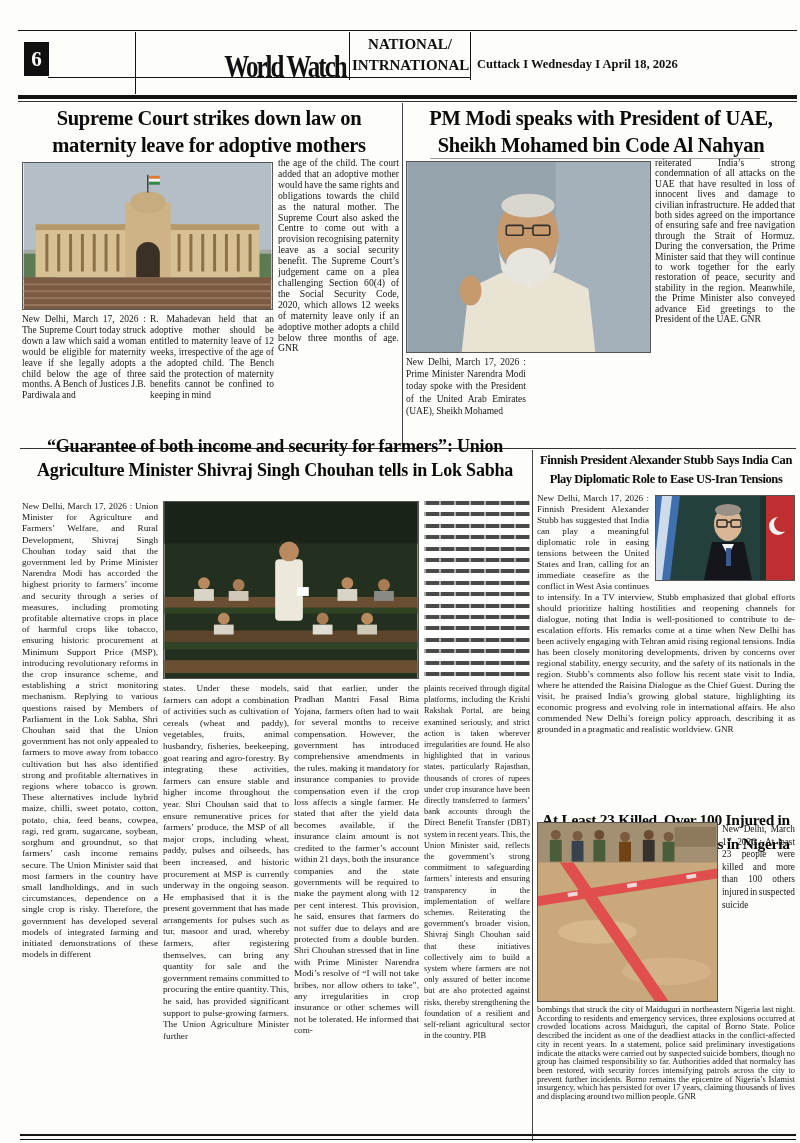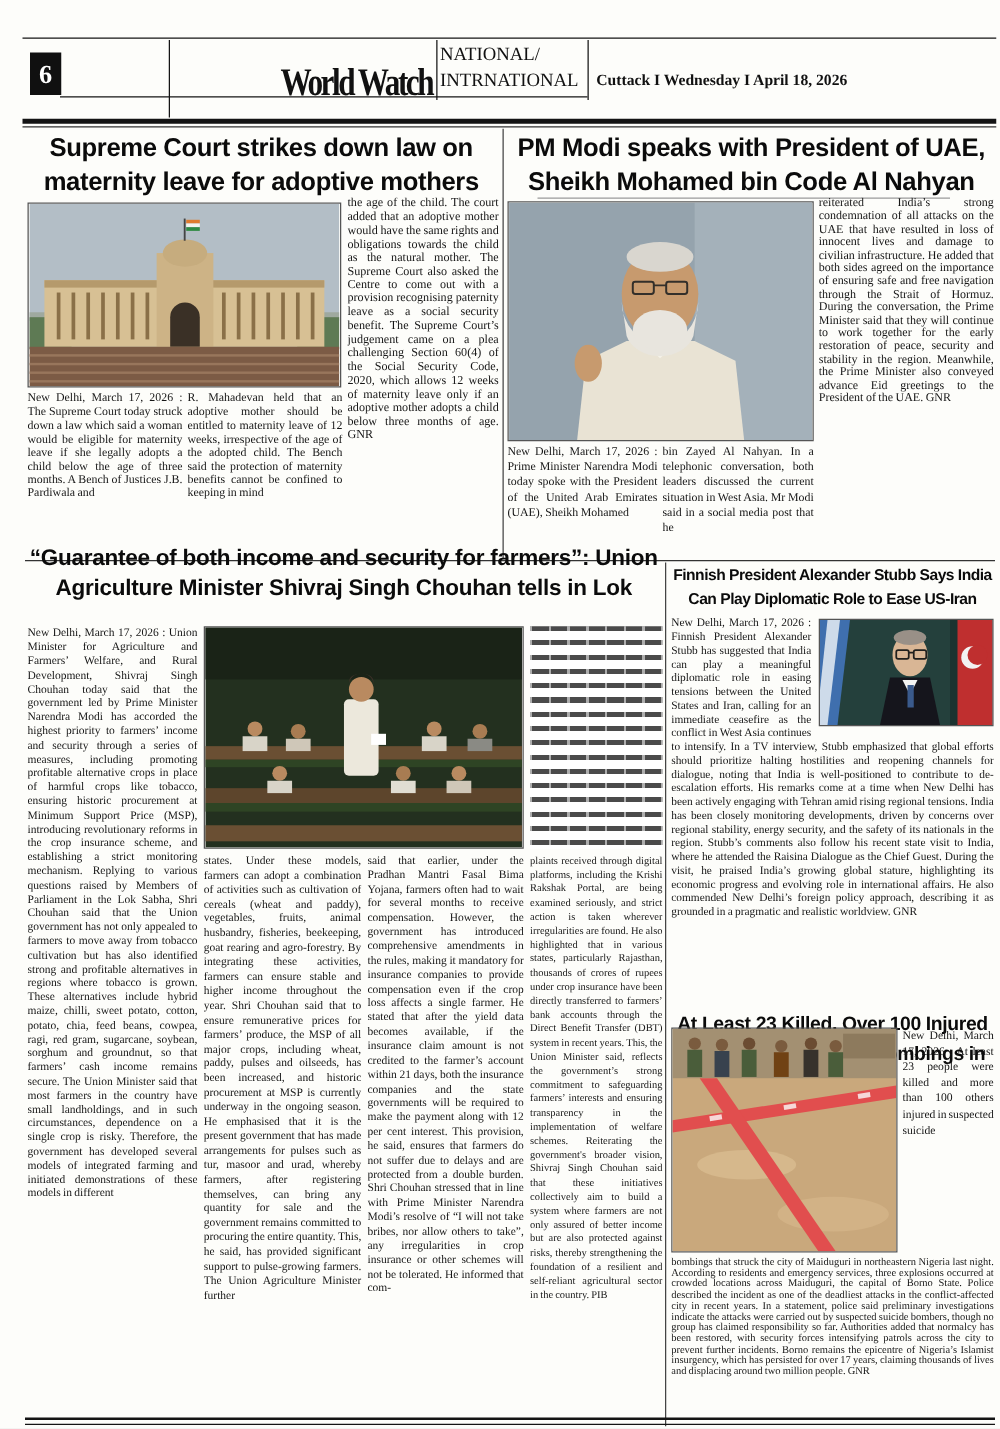--- a/index.html
+++ b/index.html
@@ -2,21 +2,21 @@
 <html><head>
 <meta charset="utf-8">
 <style>
   html,body{margin:0;padding:0;background:#e8e8e8;}
   #page{position:relative;width:800px;height:1143px;background:#fdfdfa;margin:0 auto;
         font-family:"Liberation Serif",serif;color:#111;overflow:hidden;}
   .abs{position:absolute;}
   .rule{position:absolute;background:#141414;}
   .txt{position:absolute;font-family:"Liberation Serif",serif;text-align:justify;
        color:#161616;overflow:hidden;word-spacing:-0.4px;}
-  .hl{position:absolute;font-family:Liberation Sans, sans-serif;font-weight:bold;
+  .hl{position:absolute;font-family:Liberation Serif, serif;font-weight:bold;
       text-align:center;color:#0b0b0b;overflow:hidden;}
   .photo{position:absolute;display:block;border:1px solid #555;box-sizing:border-box;}
   #stripes{position:absolute;left:424px;top:501px;width:106px;height:178px;
     background:
       repeating-linear-gradient(90deg, rgba(255,255,255,.55) 0 2px, rgba(255,255,255,0) 2px 15px),
       repeating-linear-gradient(180deg,#4a4a4a 0 4px,#ffffff 4px 11.4px);}
   #logo{font-weight:bold;font-size:25px;letter-spacing:-2px;transform:scaleY(1.25);
         transform-origin:center;white-space:nowrap;}
 </style>
 </head>
@@ -27,21 +27,21 @@
   <div class="rule" style="left:18px;top:30px;width:779px;height:1px"></div>
   <div class="abs" style="left:24px;top:42px;width:25px;height:34px;background:#101010;color:#fff;
        font-weight:bold;font-size:21px;text-align:center;line-height:34px">
     <span>6</span>
   </div>
   <div class="rule" style="left:135px;top:32px;width:1px;height:62px"></div>
   <div class="abs" style="left:222px;top:53px;width:126px;text-align:center">
     <span id="logo" style="display:inline-block">World Watch</span>
   </div>
   <div class="rule" style="left:349px;top:32px;width:1px;height:48px"></div>
-  <div class="abs" style="left:352px;top:34px;width:116px;font-weight:normal;font-size:15px;line-height:21px">
+  <div class="abs" style="left:352px;top:34px;width:116px;text-align:center;font-weight:bold;font-size:15px;line-height:21px">
     <div>NATIONAL/</div>
     <div>INTRNATIONAL</div>
   </div>
   <div class="rule" style="left:470px;top:32px;width:1px;height:48px"></div>
   <div class="abs" style="left:477px;top:57px;width:310px;font-weight:bold;font-size:12.5px;white-space:nowrap">Cuttack I Wednesday   I April 18,  2026</div>
   <div class="rule" style="left:48px;top:77px;width:422px;height:1px"></div>
   <div class="rule" style="left:18px;top:95px;width:779px;height:4px"></div>
   <div class="rule" style="left:18px;top:101px;width:779px;height:1px;background:#333"></div>
 
   <div class="hl" style="left:20px;top:105px;width:378px;height:54px;font-size:20.5px;line-height:27px;letter-spacing:-0.3px">Supreme Court strikes down law on maternity leave for adoptive mothers</div>
@@ -104,21 +104,20 @@
     <path d="M91 80 a31 34 0 0 0 62 0 l-4 28 a28 22 0 0 1 -54 0 z" fill="#e8e5de"></path>
     <ellipse cx="122" cy="103" rx="22" ry="16" fill="#e8e5de"></ellipse>
     <ellipse cx="122" cy="44" rx="27" ry="12" fill="#d9d6cf"></ellipse>
     <rect x="100" y="64" width="17" height="10" rx="2" fill="none" stroke="#332f2a" stroke-width="1.6"></rect>
     <rect x="127" y="64" width="17" height="10" rx="2" fill="none" stroke="#332f2a" stroke-width="1.6"></rect>
     <line x1="117" y1="67" x2="127" y2="67" stroke="#332f2a" stroke-width="1.6"></line>
     <ellipse cx="64" cy="130" rx="11" ry="15" fill="#c79a6e"></ellipse>
   </svg>
 
   <div class="txt" style="left:406px;top:356px;width:120px;height:92px;font-size:9.5px;line-height:12.2px">New Delhi, March 17, 2026 : Prime Minister Narendra Modi today spoke with the President of the United Arab Emirates (UAE), Sheikh Mohamed</div>
-  <div class="txt" style="left:530px;top:356px;width:121px;height:92px;font-size:9.5px;line-height:12.2px">bin Zayed Al Nahyan. In a telephonic conversation, both leaders discussed the current situation in West Asia. Mr Modi said in a social media post that he</div>
   <div class="txt" style="left:655px;top:158px;width:140px;height:290px;font-size:9.6px;line-height:10.4px">reiterated India’s strong condemnation of all attacks on the UAE that have resulted in loss of innocent lives and damage to civilian infrastructure. He added that both sides agreed on the importance of ensuring safe and free navigation through the Strait of Hormuz. During the conversation, the Prime Minister said that they will continue to work together for the early restoration of peace, security and stability in the region. Meanwhile, the Prime Minister also conveyed advance Eid greetings to the President of the UAE. GNR</div>
 
   <div class="rule" style="left:20px;top:448px;width:776px;height:1px;background:#333"></div>
 
   <div class="hl" style="left:22px;top:435px;width:506px;height:47px;font-size:18px;line-height:23.5px;letter-spacing:-0.2px">“Guarantee of both income and security for farmers”: Union Agriculture Minister Shivraj Singh Chouhan tells in Lok Sabha</div>
 
   <div class="txt" style="left:22px;top:501px;width:136px;height:632px;font-size:9.2px;line-height:11.2px">New Delhi, March 17, 2026 : Union Minister for Agriculture and Farmers’ Welfare, and Rural Development, Shivraj Singh Chouhan today said that the government led by Prime Minister Narendra Modi has accorded the highest priority to farmers’ income and security through a series of measures, including promoting profitable alternative crops in place of harmful crops like tobacco, ensuring historic procurement at Minimum Support Price (MSP), introducing revolutionary reforms in the crop insurance scheme, and establishing a strict monitoring mechanism. Replying to various questions raised by Members of Parliament in the Lok Sabha, Shri Chouhan said that the Union government has not only appealed to farmers to move away from tobacco cultivation but has also identified strong and profitable alternatives in regions where tobacco is grown. These alternatives include hybrid maize, chilli, sweet potato, cotton, potato, chia, feed beans, cowpea, ragi, red gram, sugarcane, soybean, sorghum and groundnut, so that farmers’ cash income remains secure. The Union Minister said that most farmers in the country have small landholdings, and in such circumstances, dependence on a single crop is risky. Therefore, the government has developed several models of integrated farming and initiated demonstrations of these models in different</div>
 
   <svg class="photo" style="left:163px;top:501px" width="256" height="178" viewBox="0 0 256 178">
     <rect width="256" height="178" fill="#23301f"></rect>

